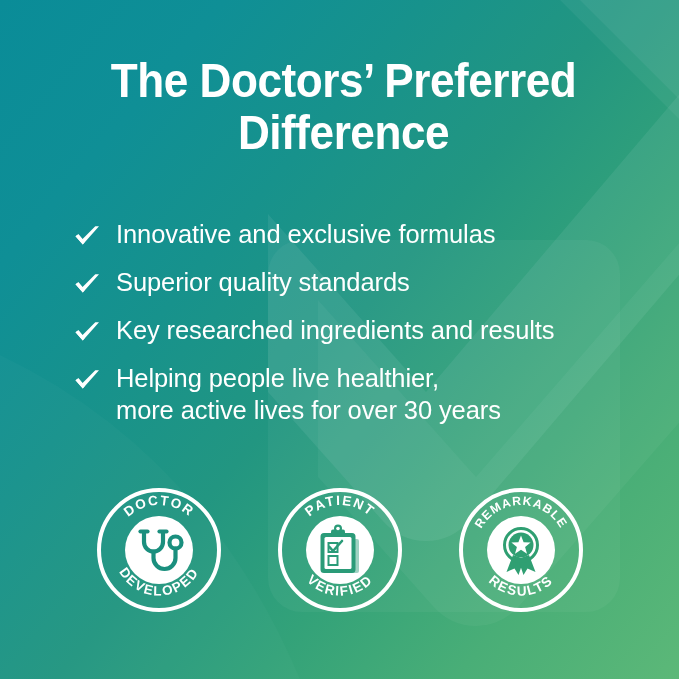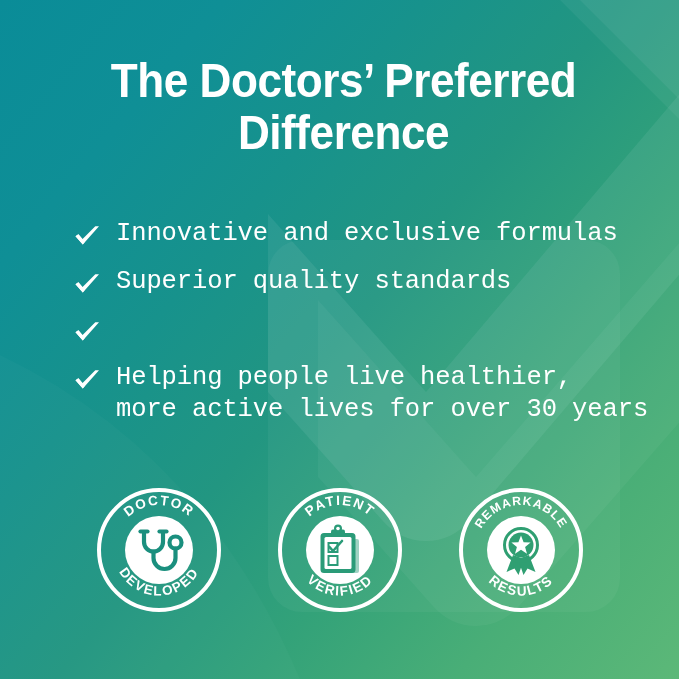--- a/index.html
+++ b/index.html
@@ -83,21 +83,21 @@
   .bullet-check {
     flex: 0 0 auto;
     width: 30px;
     height: 30px;
     margin-right: 14px;
     margin-top: 3px;
   }
   .bullet-check svg { display: block; width: 30px; height: 30px; }
   .bullet-text {
     color: #ffffff;
-    font-family: Liberation Mono, monospace;
+    font-family: Liberation Sans, sans-serif;
     font-weight: 400;
     font-size: 25.5px;
     line-height: 1.27;
     letter-spacing: -0.1px;
     white-space: pre-line;
   }
 
   
   .badges {
     position: absolute;
@@ -193,20 +193,21 @@
         <span class="bullet-text">Superior quality standards</span>
       </li>
 
       <li class="bullet-item">
         <span class="bullet-check">
           <svg viewBox="0 0 30 30" xmlns="http://www.w3.org/2000/svg">
             <path d="M3.5 15.2 L10.8 23.4 L27 5.2 L23.3 5.2 L10.6 18.0 L6.4 13.2 Z" fill="#ffffff"></path>
             <path d="M3.5 15.2 L10.8 23.4 L12.6 20.9 L6.4 13.2 Z" fill="#ffffff"></path>
           </svg>
         </span>
+        <span class="bullet-text">Key researched ingredients and results</span>
       </li>
 
       <li class="bullet-item">
         <span class="bullet-check">
           <svg viewBox="0 0 30 30" xmlns="http://www.w3.org/2000/svg">
             <path d="M3.5 15.2 L10.8 23.4 L27 5.2 L23.3 5.2 L10.6 18.0 L6.4 13.2 Z" fill="#ffffff"></path>
             <path d="M3.5 15.2 L10.8 23.4 L12.6 20.9 L6.4 13.2 Z" fill="#ffffff"></path>
           </svg>
         </span>
         <span class="bullet-text">Helping people live healthier,

